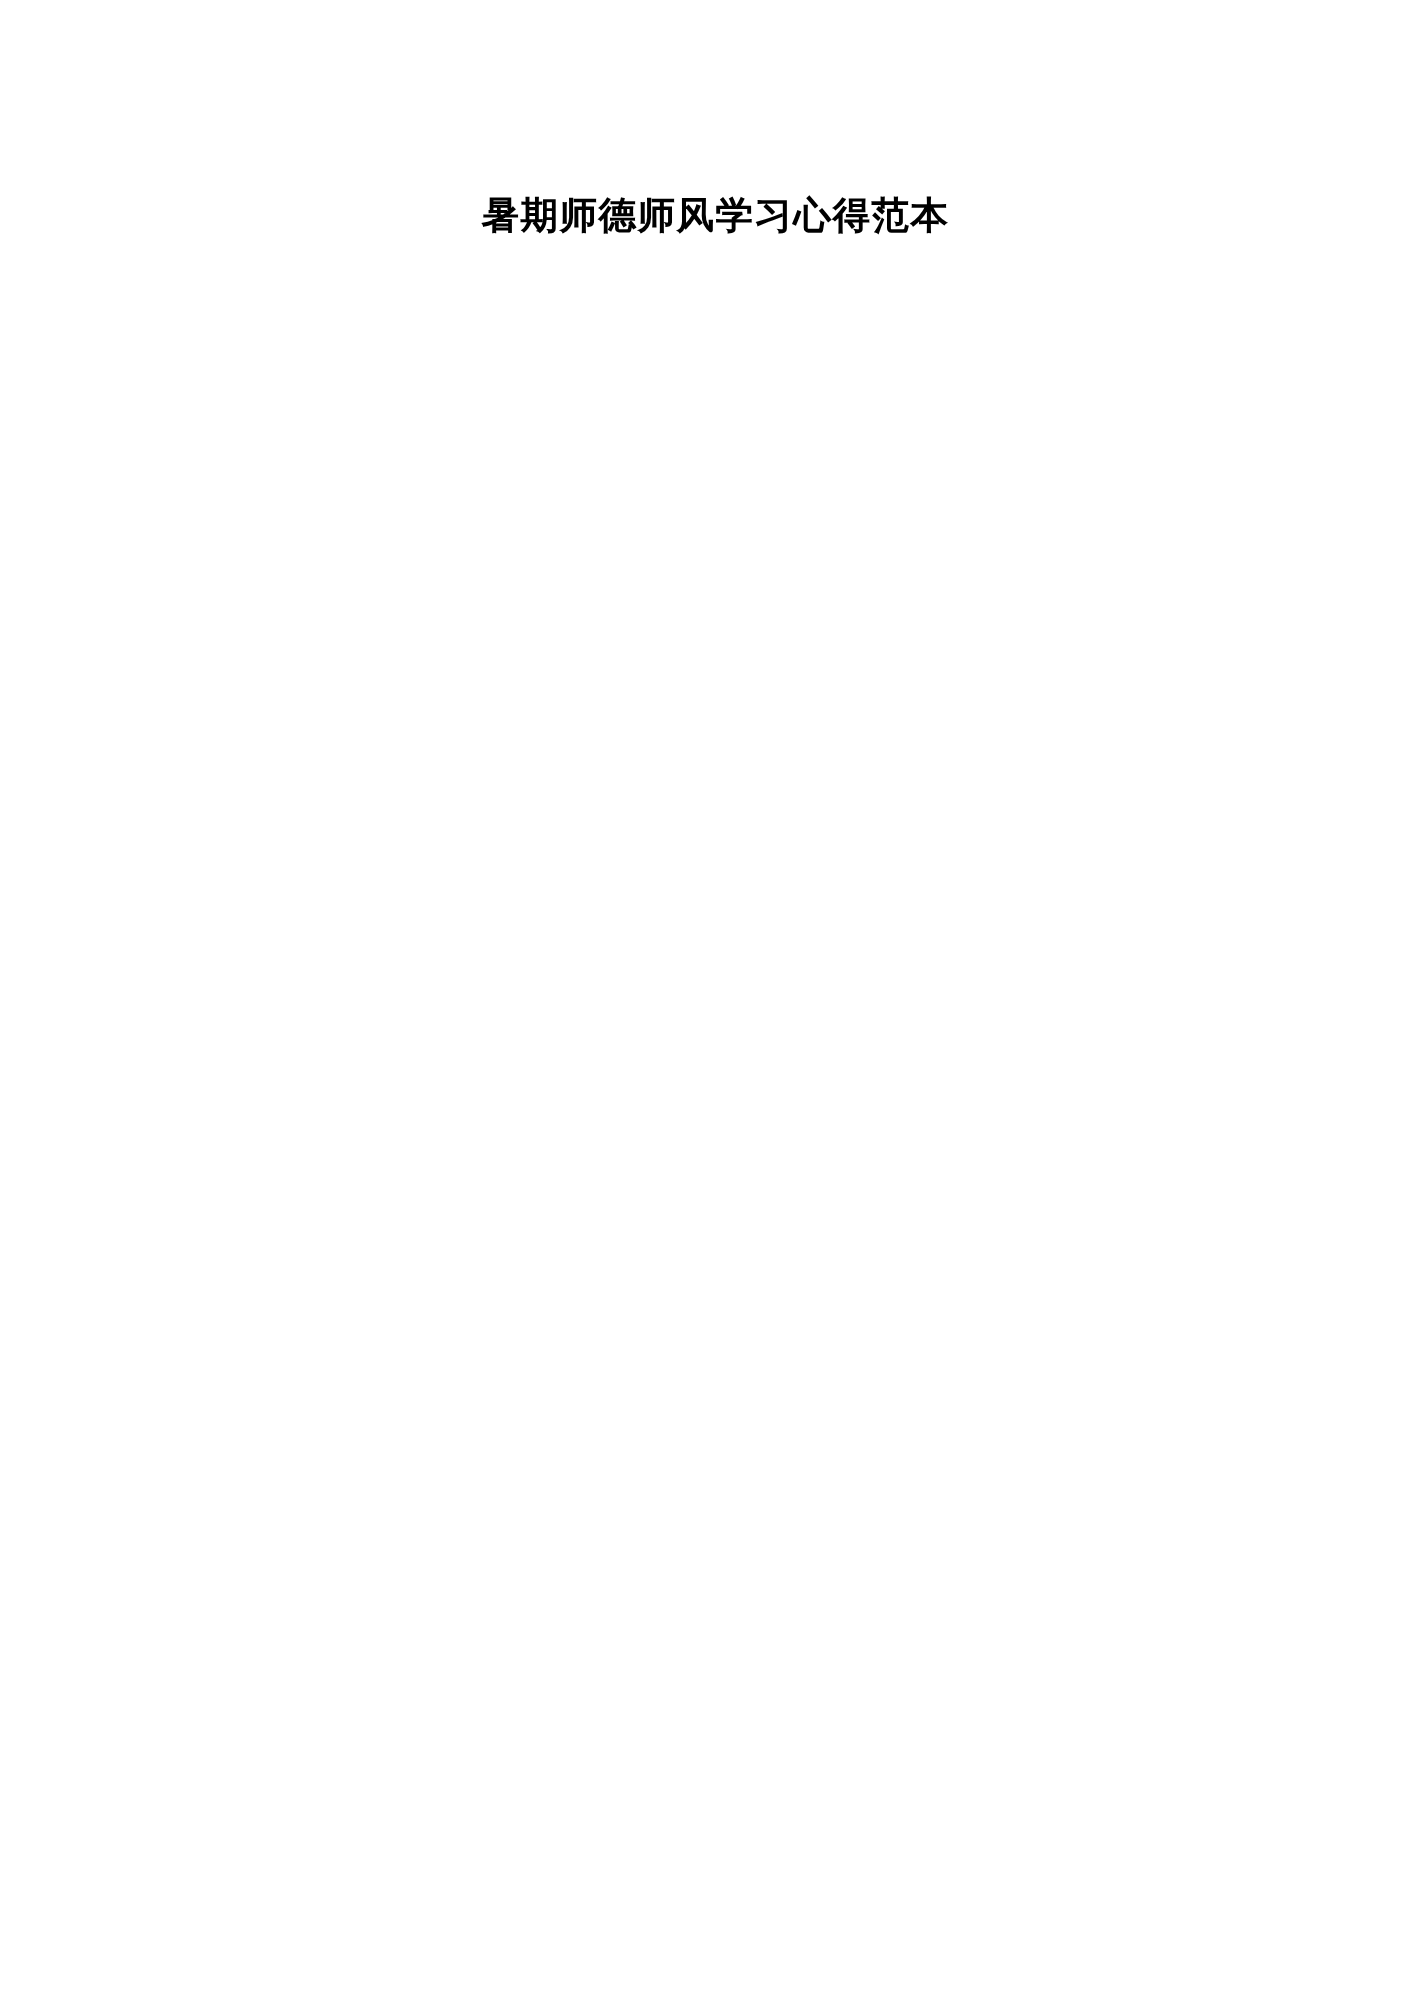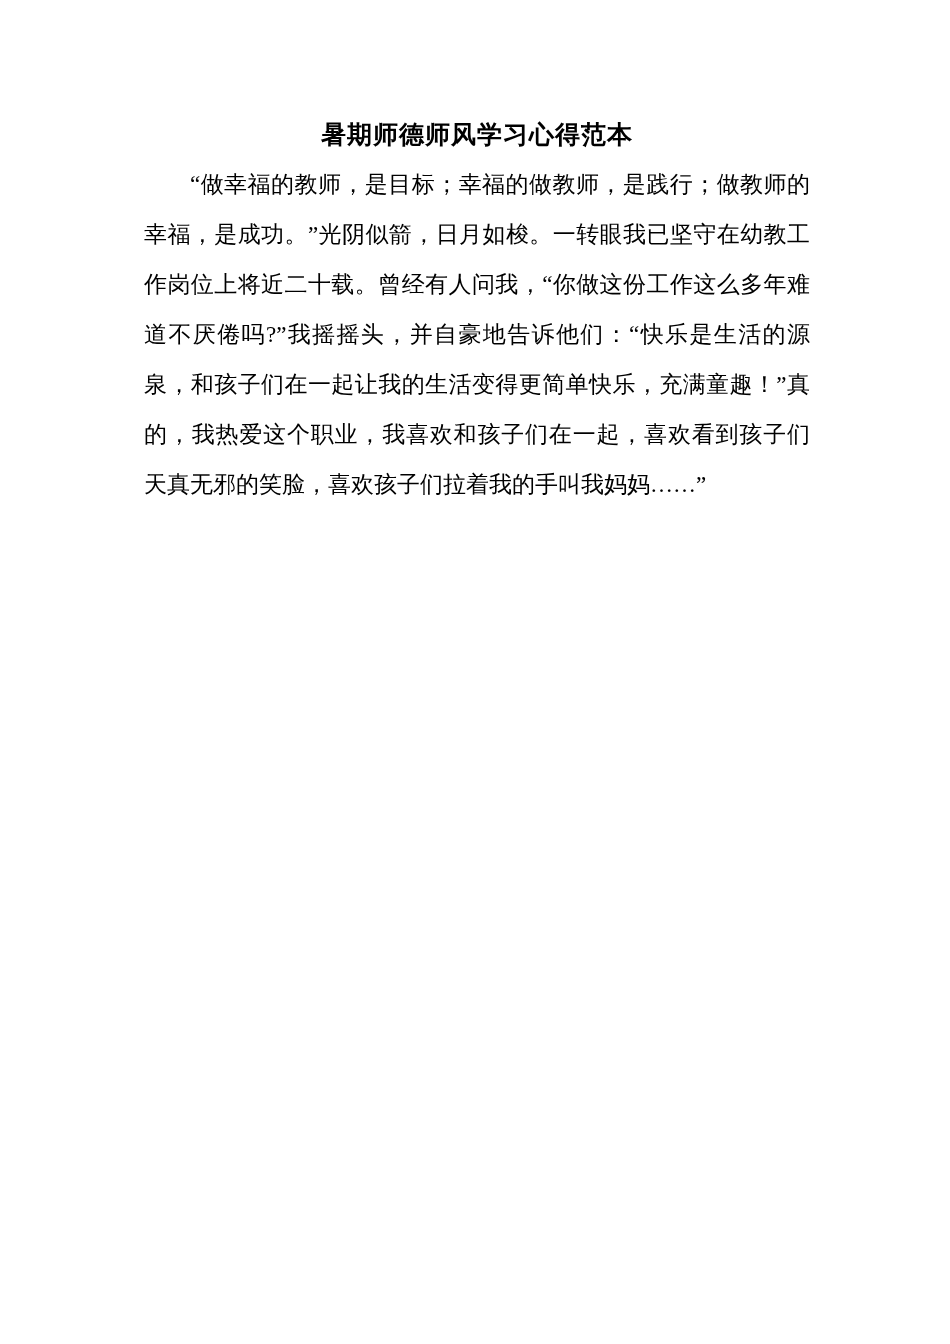--- a/index.html
+++ b/index.html
@@ -12,21 +12,21 @@
     height: 1344px;
     position: relative;
     background: #ffffff;
     color: #000000;
     font-family: "Liberation Serif", "DejaVu Serif", serif;
     overflow: hidden;
   }
   .page-content {
     position: absolute;
     left: 144px;
-    top: 110px;
+    top: 120px;
     width: 666px;
   }
   .doc-title,
   .doc-subtitle,
   .doc-heading {
     margin: 0;
     font-size: 25px;
     font-weight: bold;
     text-align: center;
     line-height: 50px;
@@ -41,15 +41,14 @@
     text-indent: 2em;
     word-break: break-all;
   }
 </style>
 </head>
 <body>
 
 <div class="page-content">
   <h1 class="doc-title">暑期师德师风学习心得范本</h1>
   <div id="doc-body">
-      <p class="para">“做幸福的教师，是目标；幸福的做教师，是践行；做教师的幸福，是成功。”光阴似箭，日月如梭。一转眼我已坚守在幼教工作岗位上将近二十载。曾经有人问我，“你做这份工作这么多年难道不厌倦吗?”我摇摇头，并自豪地告诉他们：“快乐是生活的源泉，和孩子们在一起让我的生活变得更简单快乐，充满童趣！”真的，我热爱这个职业，我喜欢和孩子们在一起，喜欢看到孩子们天真无邪的笑脸，喜欢孩子们拉着我的手叫我妈妈……”</p>
     </div>
 </div>
 
 </body></html>

